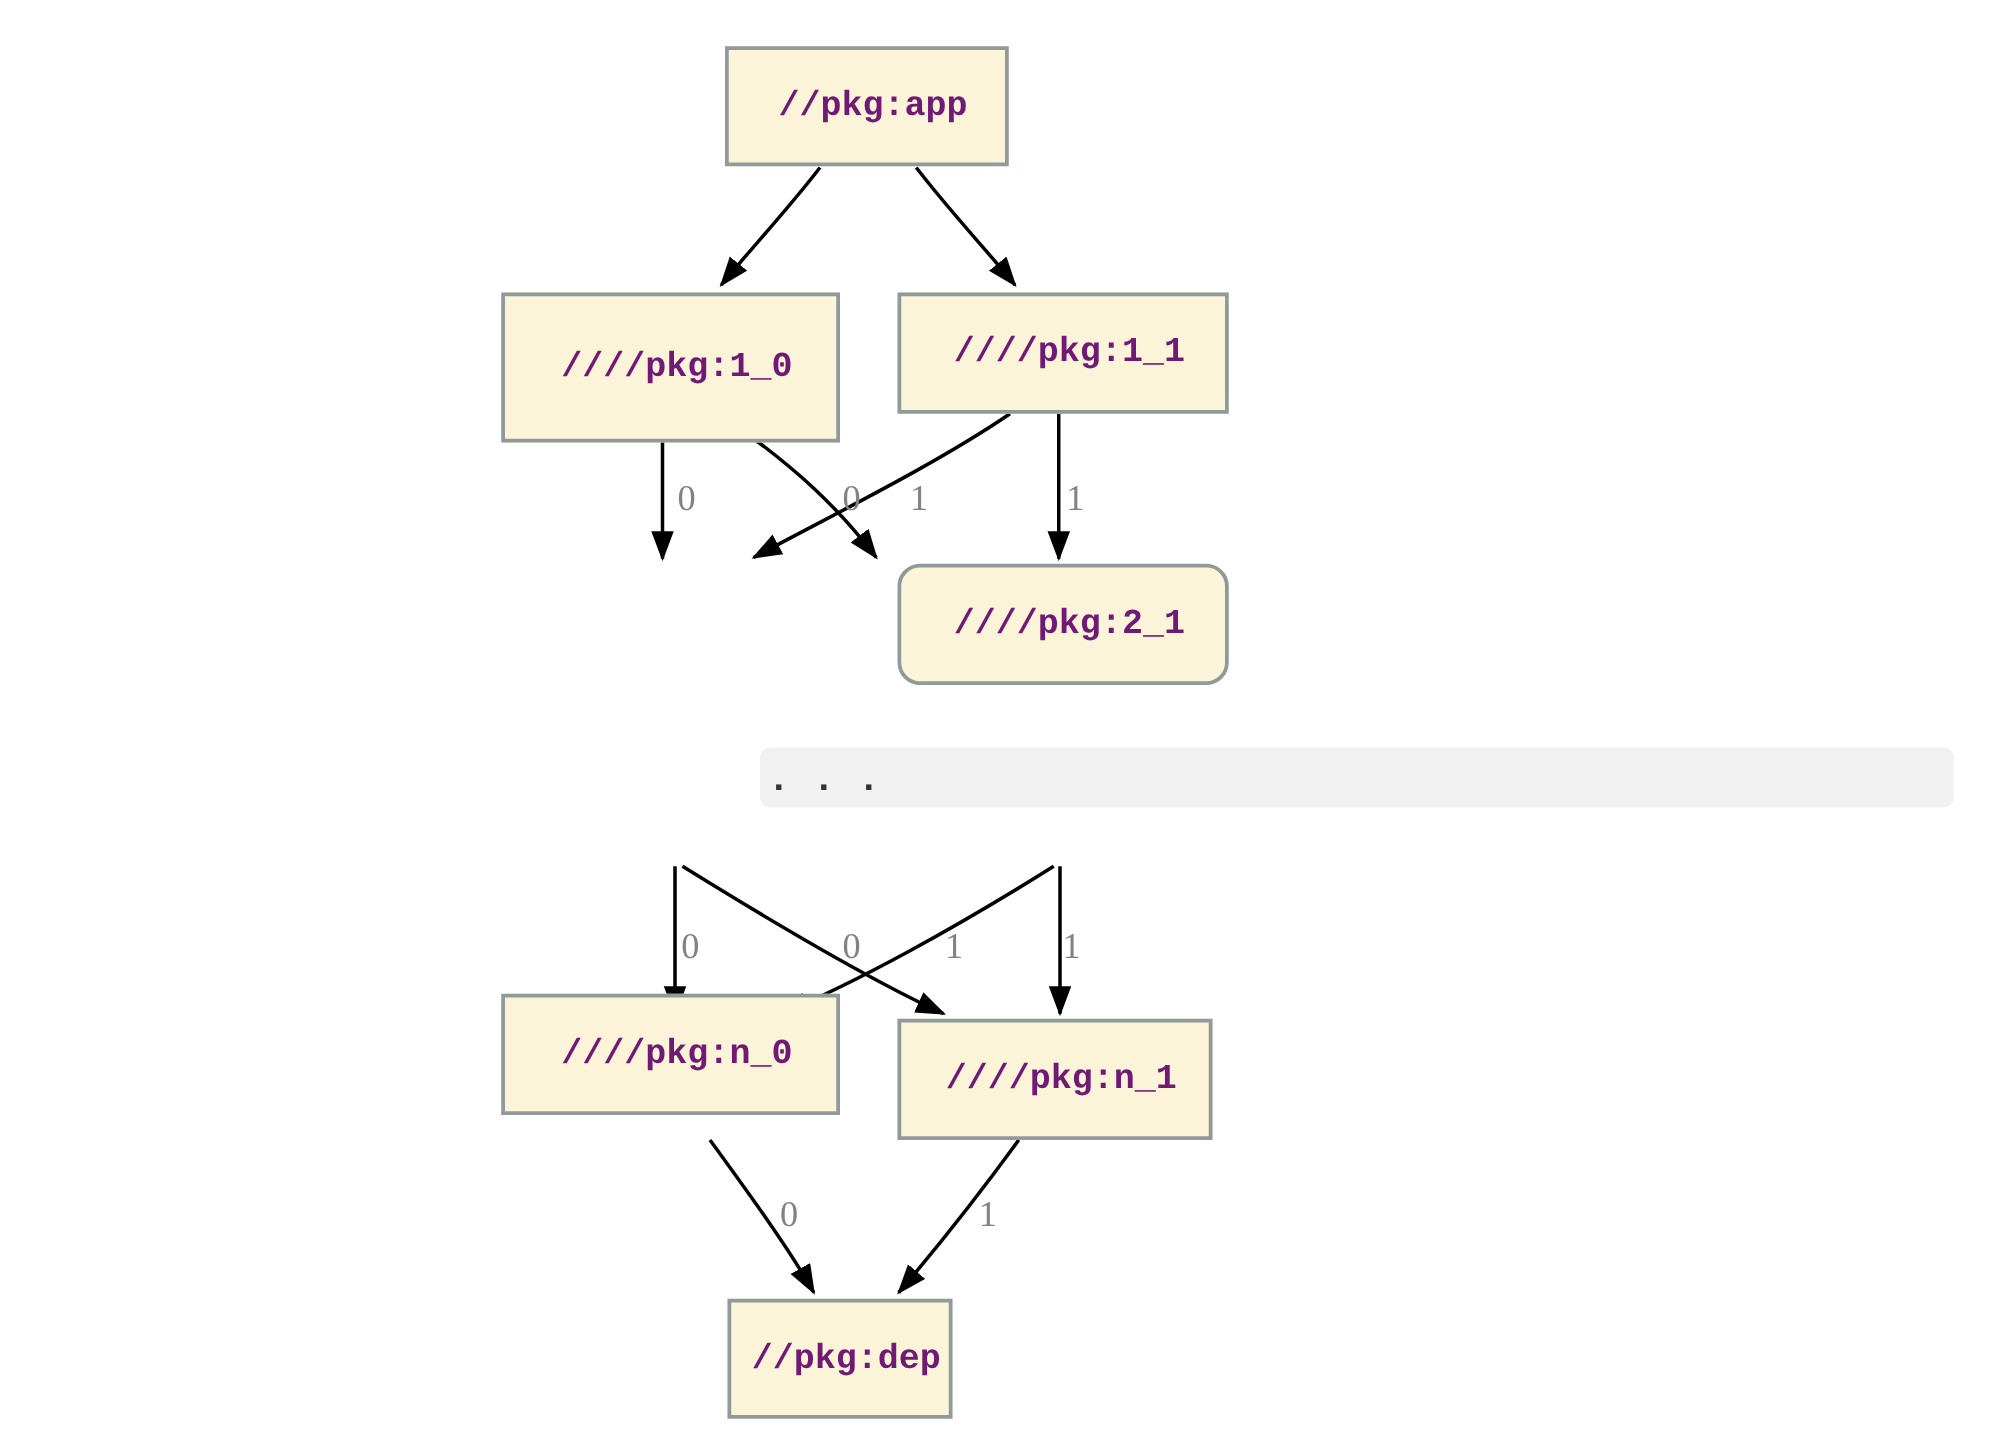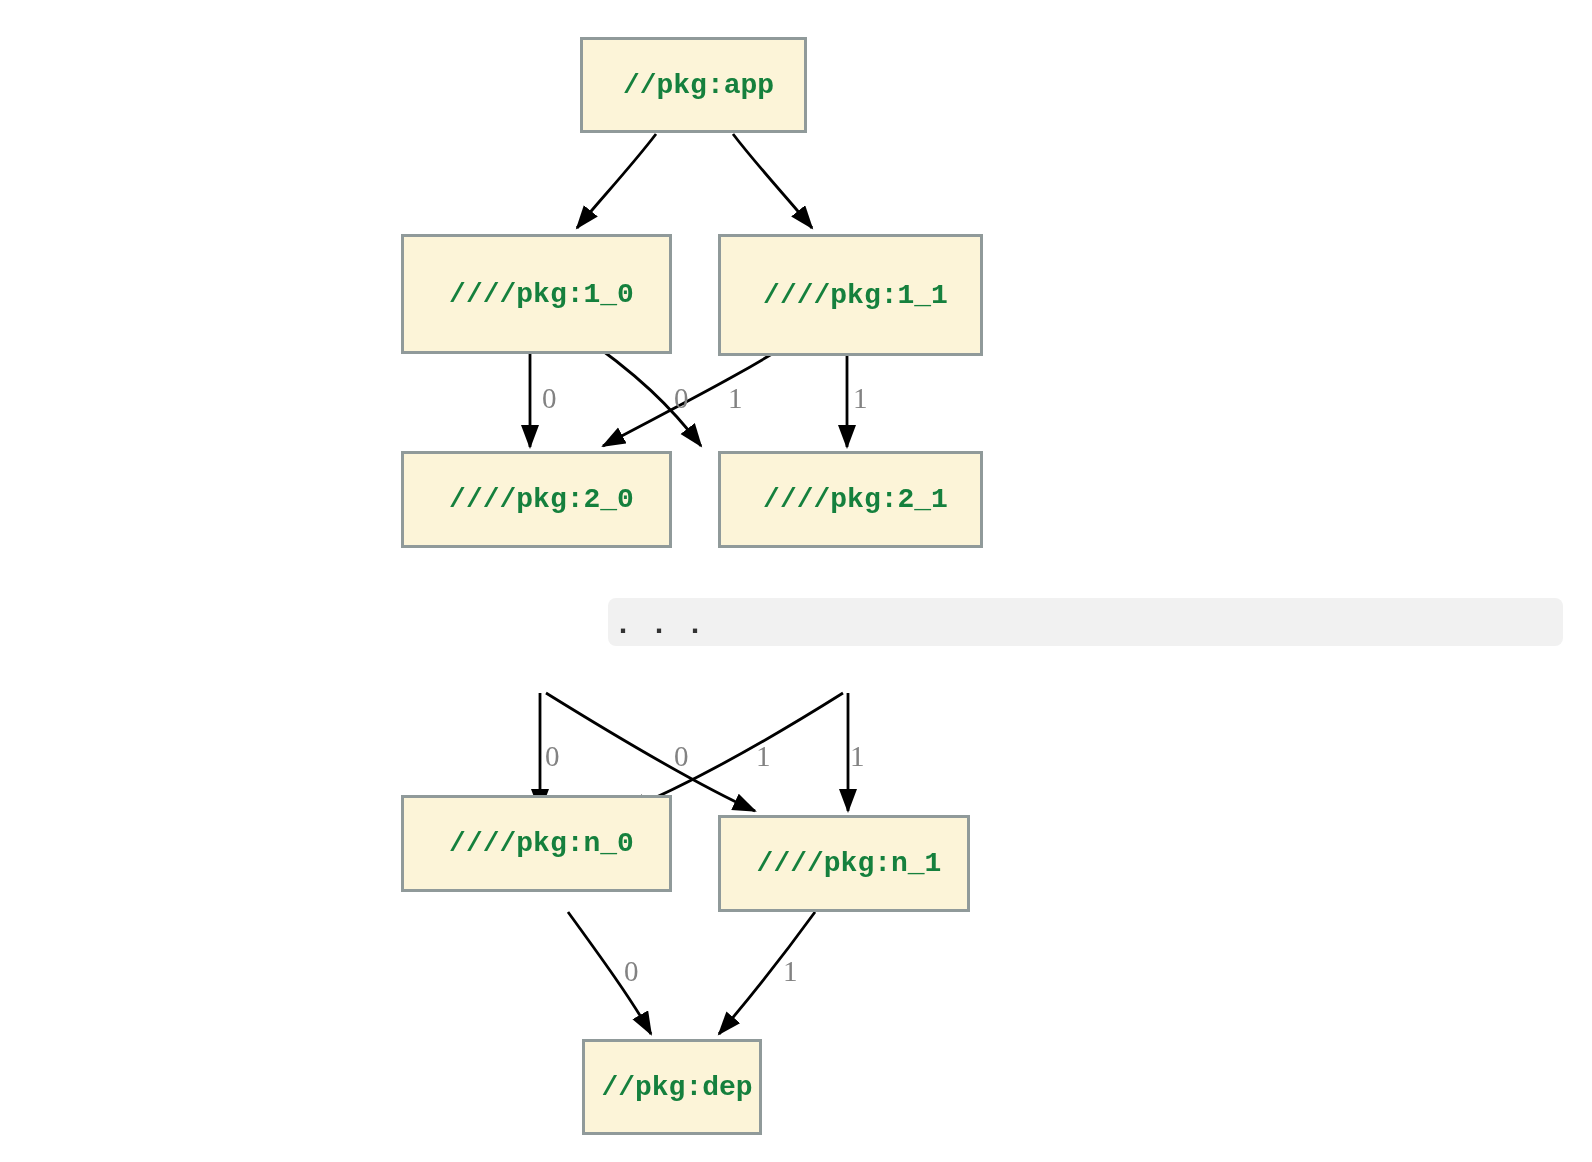--- a/index.html
+++ b/index.html
@@ -26,30 +26,30 @@
     position: absolute;
     box-sizing: border-box;
     background: #FCF4D8;
     border: 3px solid #909A9A;
     display: flex;
     align-items: center;
     justify-content: center;
     font-family: "Liberation Mono", monospace;
     font-weight: bold;
     font-size: 28px;
-    color: #15803d;
+    color: #701a75;
     z-index: 1;
     white-space: nowrap;
     padding-left: 10px;
   }
   .node-app  { left: 580px; top:   37px; width: 227px; height:  96px; }
   .node-1_0  { left: 401px; top:  234px; width: 271px; height:  120px; }
-  .node-1_1  { left: 718px; top:  234px; width: 265px; height:  122px; text-align: right; }
+  .node-1_1  { left: 718px; top:  234px; width: 265px; height:  97px; text-align: right; }
   .node-2_0  { left: 401px; top:  451px; width: 271px; height:  97px; }
-  .node-2_1  { left: 718px; top:  451px; width: 265px; height:  97px; }
+  .node-2_1  { left: 718px; top:  451px; width: 265px; height:  97px; border-radius: 18px; }
   .node-n_0  { left: 401px; top:  795px; width: 271px; height:  97px; }
   .node-n_1  { left: 718px; top:  815px; width: 252px; height:  97px; }
   .node-dep  { left: 582px; top: 1039px; width: 180px; height:  96px; justify-content: center; }
   .separator {
     position: absolute;
     left: 608px; top: 598px;
     width: 955px; height: 48px;
     background: #F1F1F1;
     border-radius: 8px;
     z-index: 1;
@@ -119,23 +119,20 @@
 
   <div class="node node-app">
     <span>//pkg:app</span>
   </div>
   <div class="node node-1_0">
     <span>////pkg:1_0</span>
   </div>
   <div class="node node-1_1">
     <span>////pkg:1_1</span>
   </div>
-  <div class="node node-2_0">
-    <span>////pkg:2_0</span>
-  </div>
   <div class="node node-2_1">
     <span>////pkg:2_1</span>
   </div>
 
   <div class="separator"></div>
   <div class="separator-dots">. . .</div>
 
   <div class="node node-n_0">
     <span>////pkg:n_0</span>
   </div>

